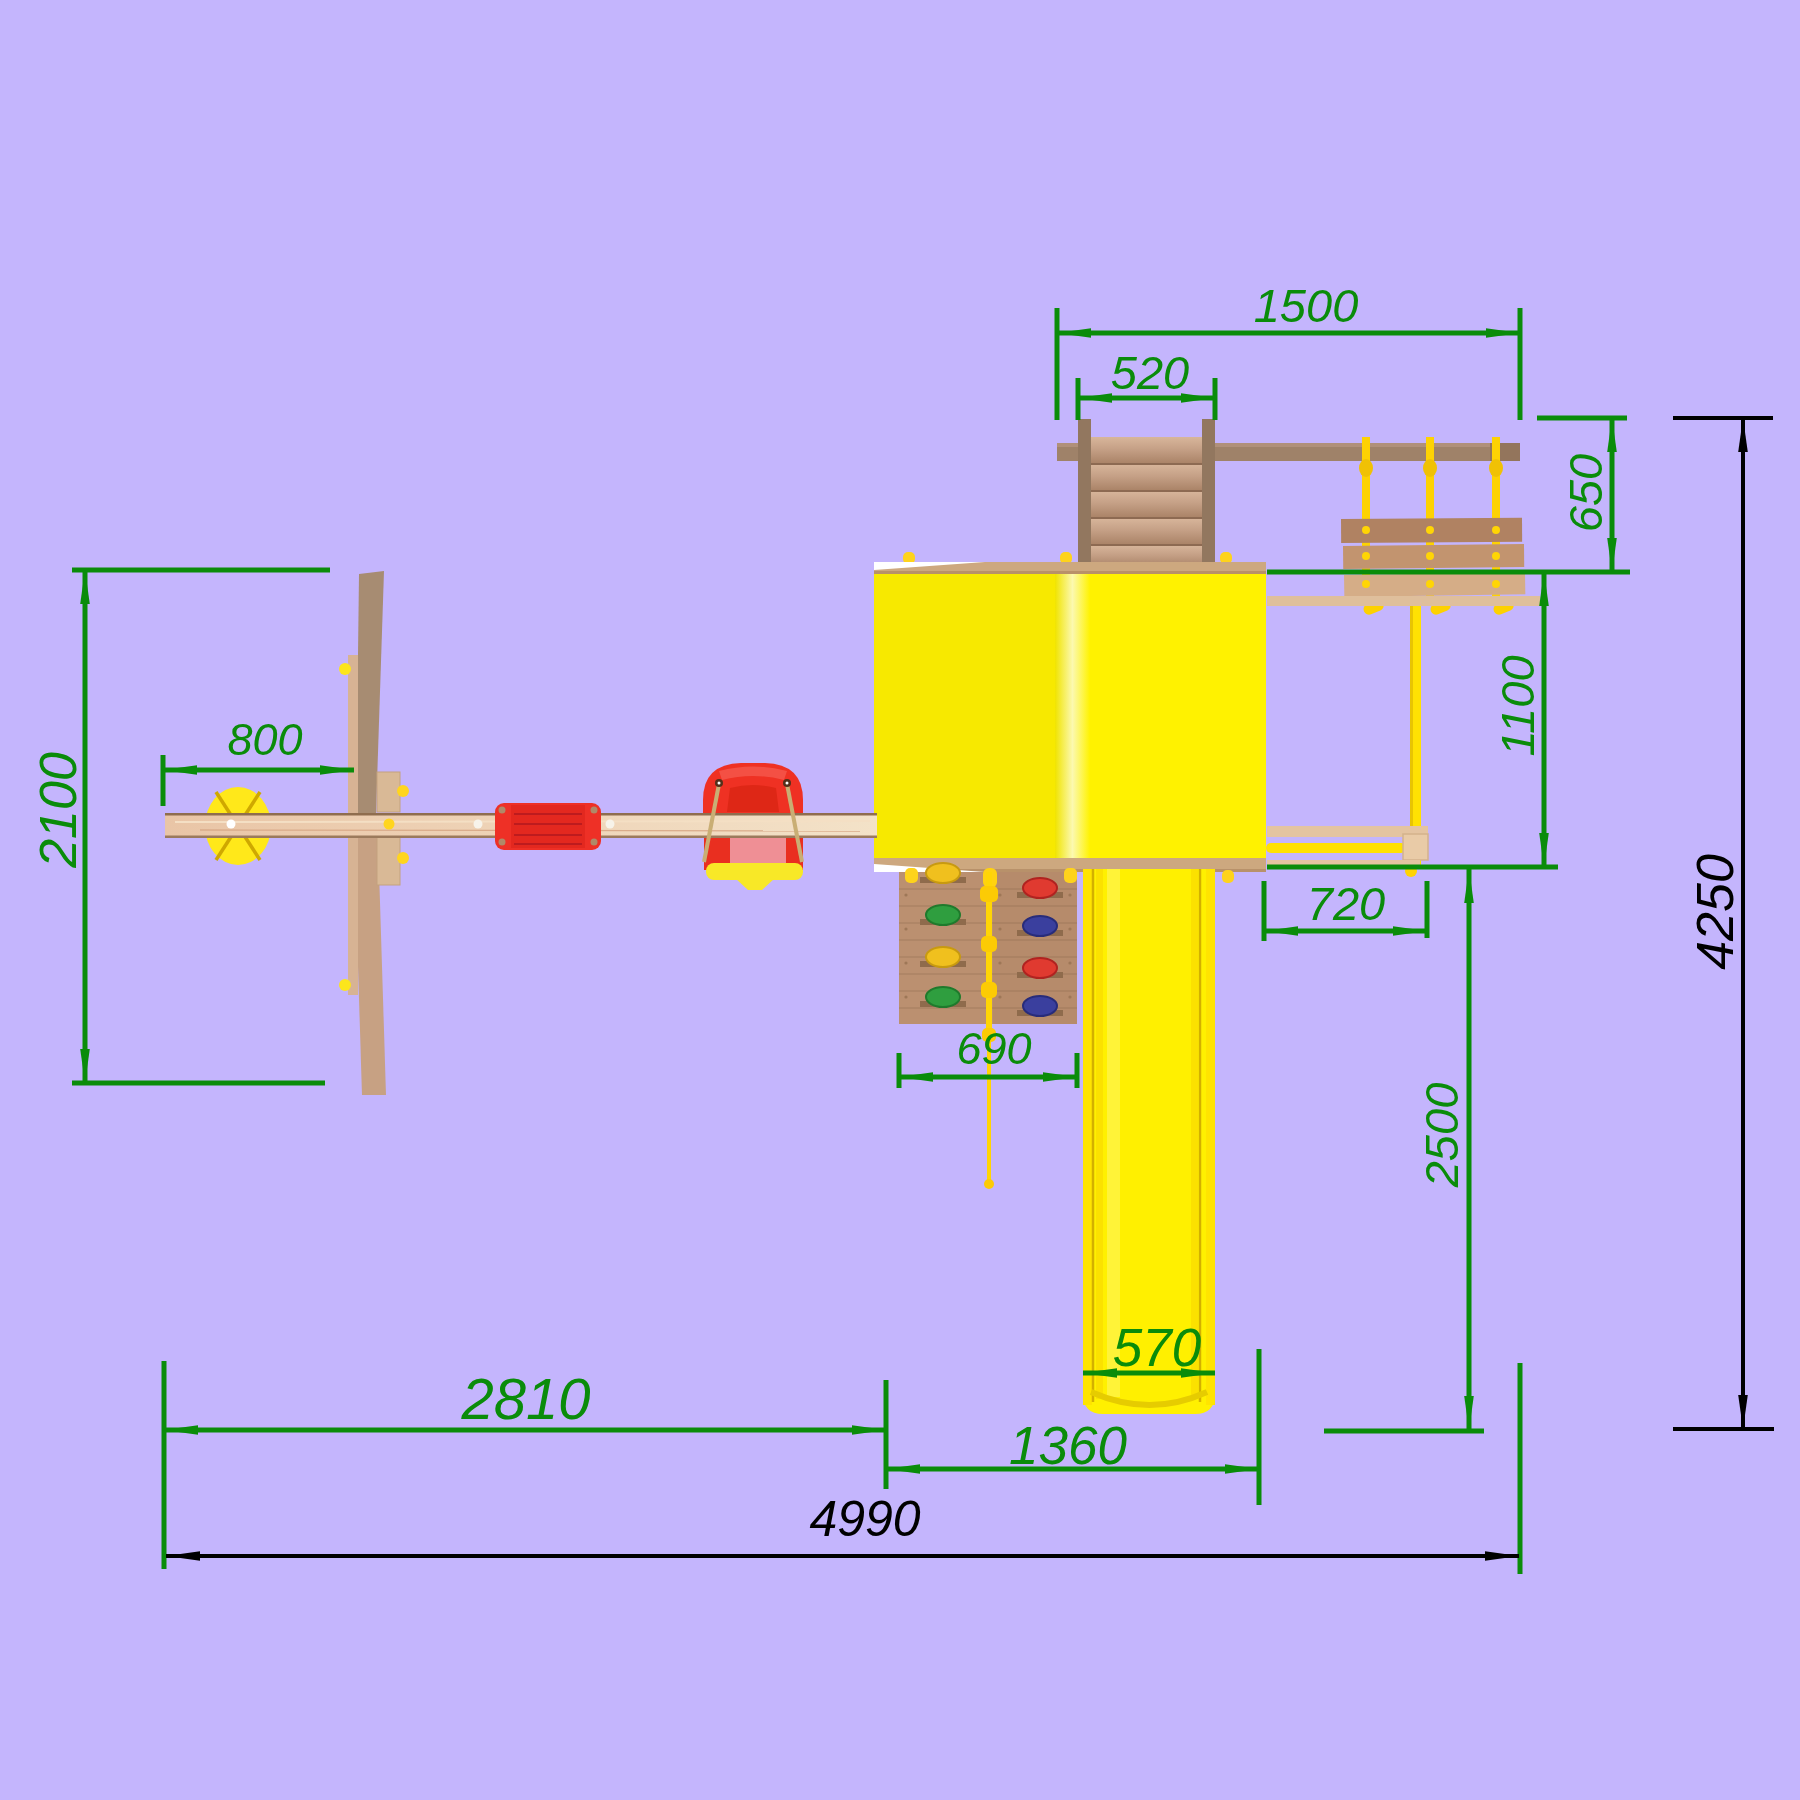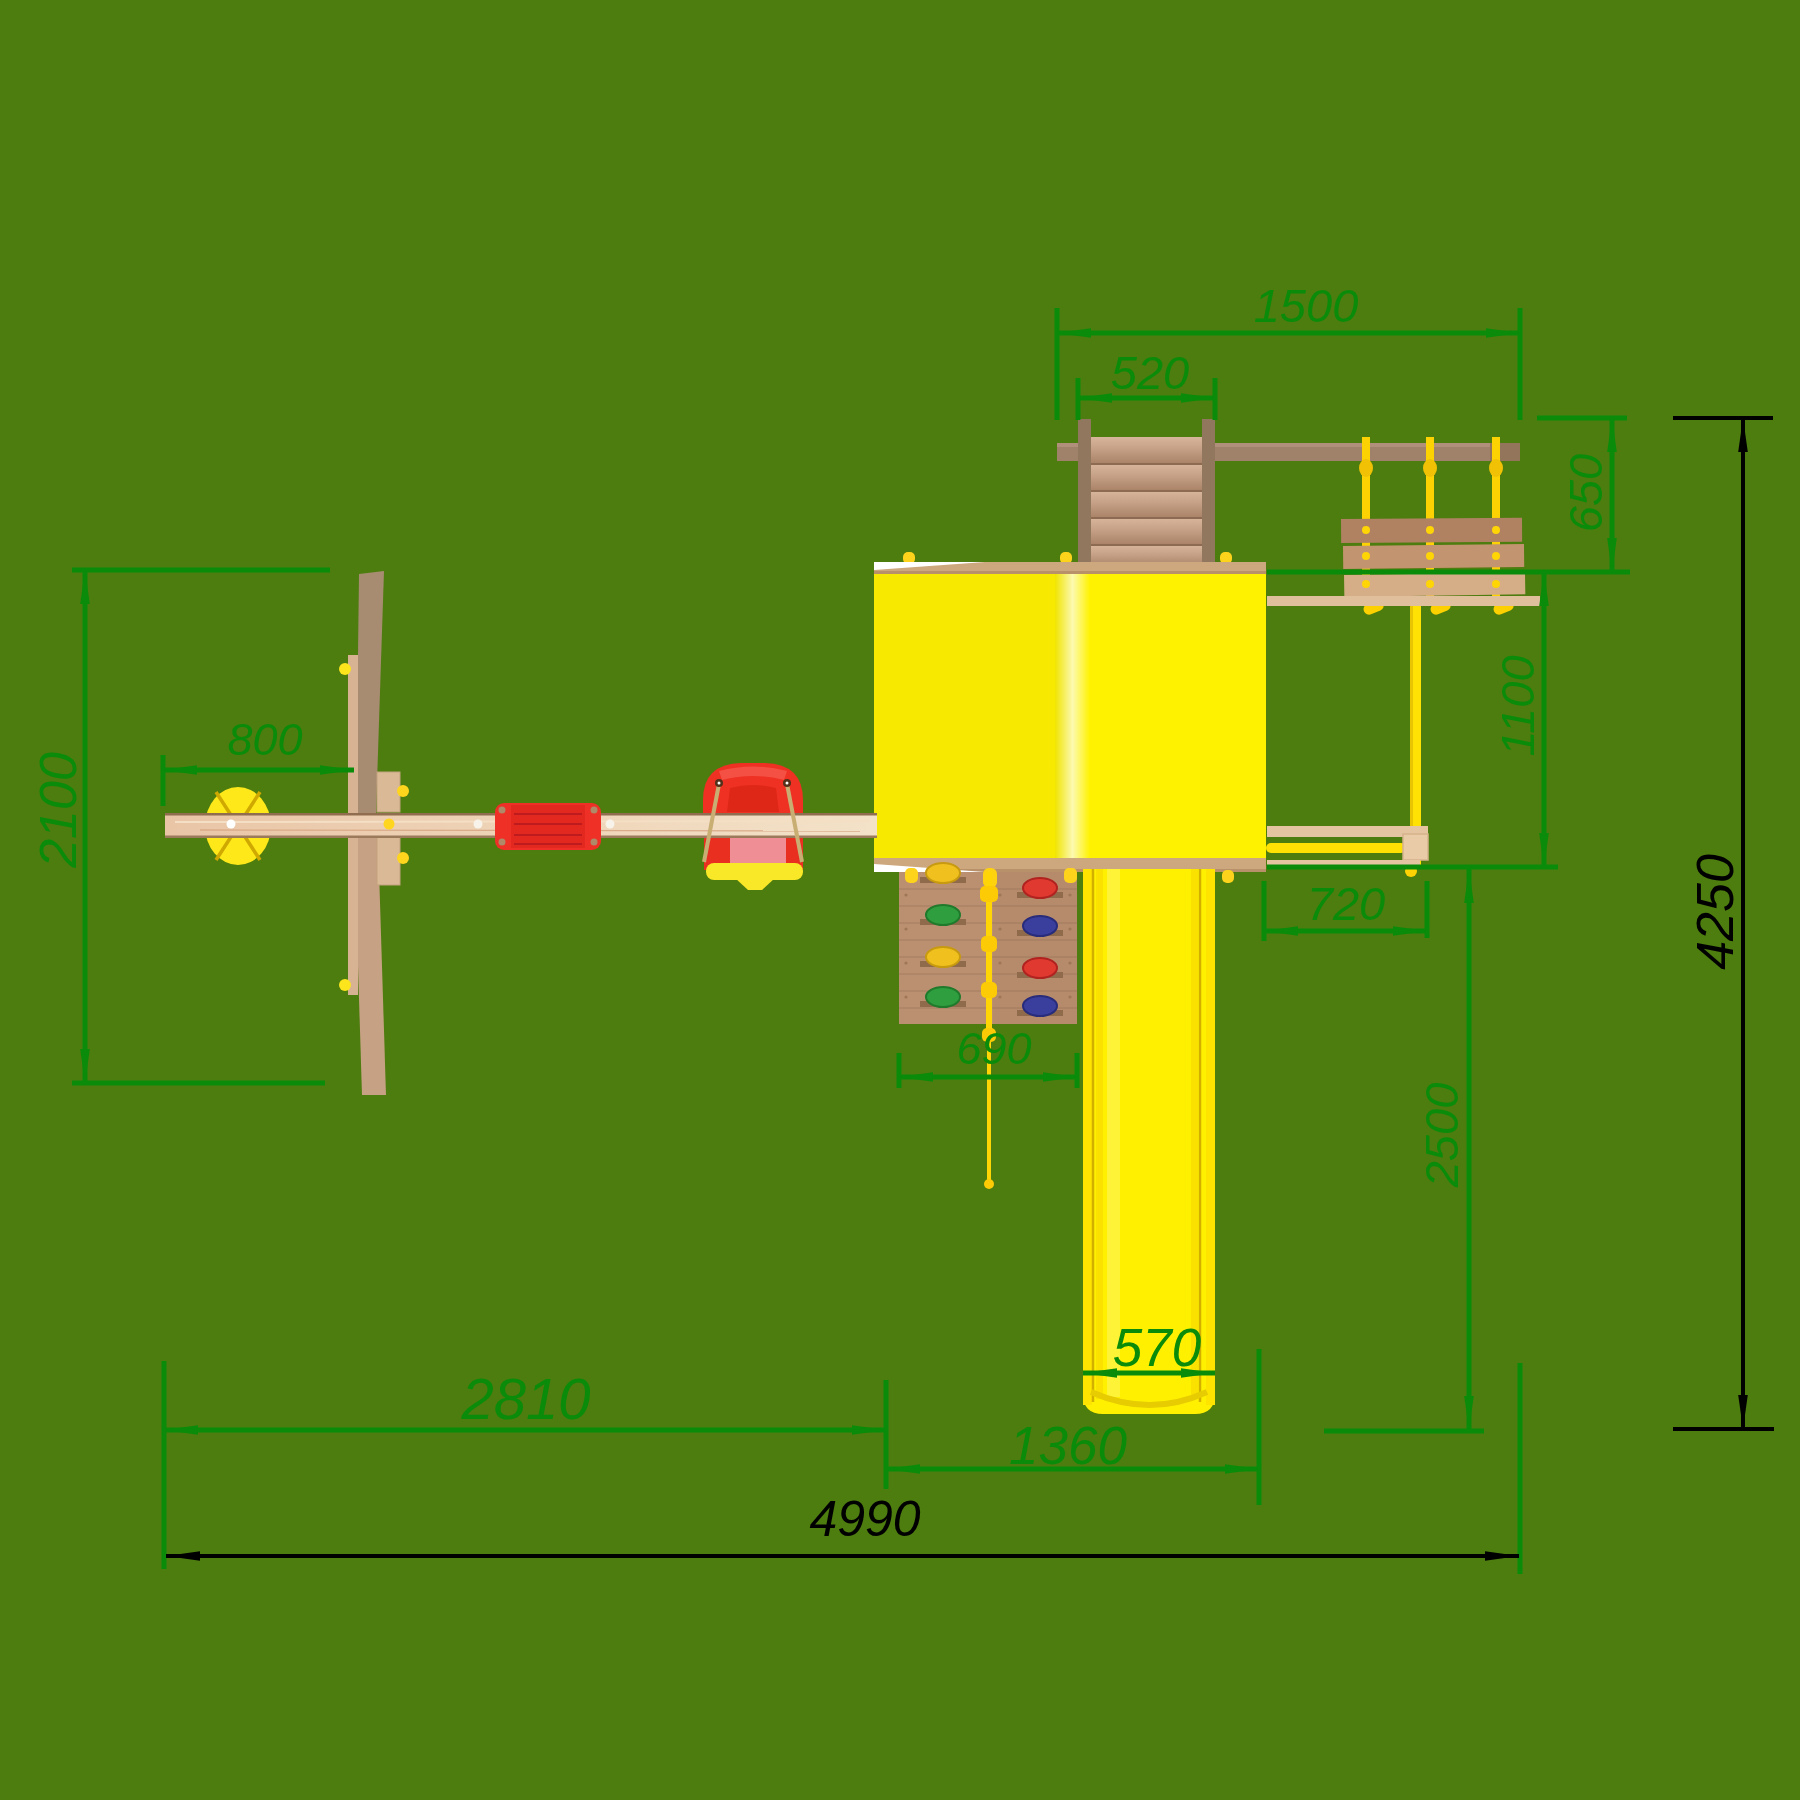--- a/index.html
+++ b/index.html
@@ -1,16 +1,16 @@
 <!DOCTYPE html>
 <html><head>
 <meta charset="utf-8">
 <style>
   html,body{margin:0;padding:0;background:#ffffff;}
-  #page{width:1800px;height:1800px;position:relative;background:#4d7c0f;overflow:hidden;}
+  #page{width:1800px;height:1800px;position:relative;background:#c4b5fd;overflow:hidden;}
   svg{position:absolute;left:0;top:0;}
   text{font-family:"Liberation Sans",sans-serif;font-style:italic;}
 </style>
 </head>
 <body>
 <div id="page">
 <svg width="1800" height="1800" viewBox="0 0 1800 1800">
 <defs>
   <marker id="mg" markerWidth="36" markerHeight="14" refX="35" refY="7" orient="auto-start-reverse" markerUnits="userSpaceOnUse">
     <path d="M35,7 L1,2.2 L1,11.8 z" fill="#0a8c0a"></path>

